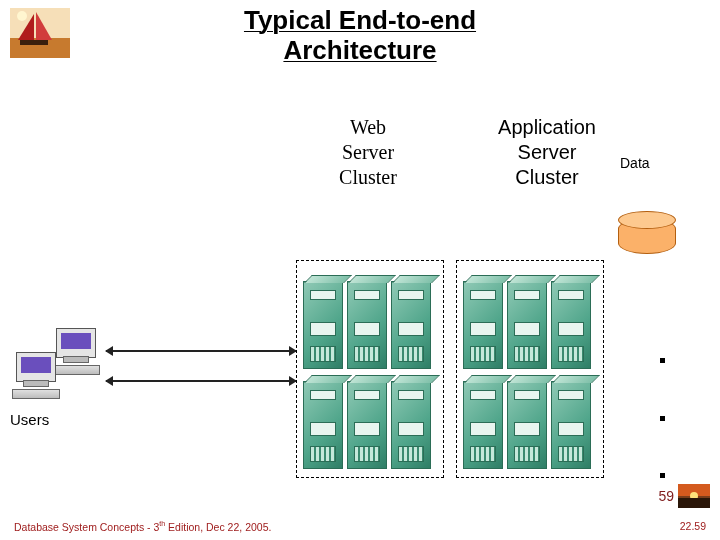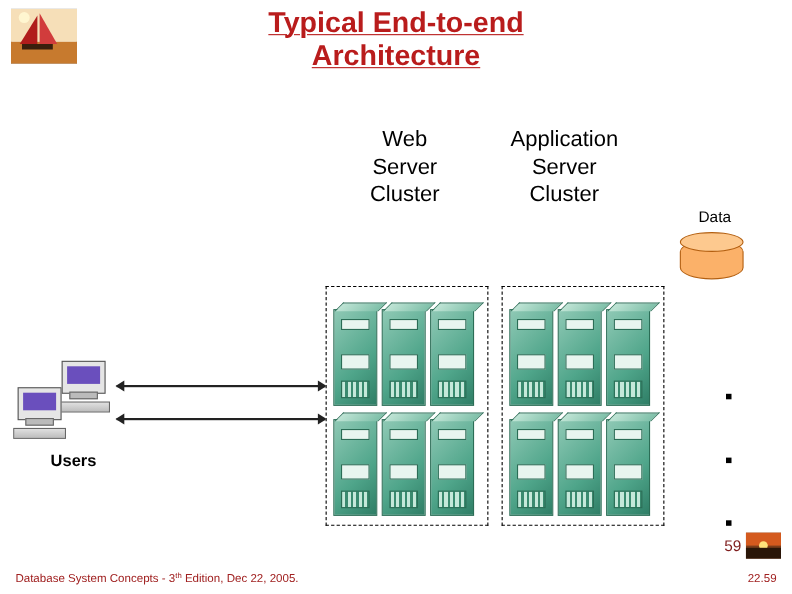--- a/index.html
+++ b/index.html
@@ -20,47 +20,46 @@
   }
   .title {
     position: absolute;
     top: 6px;
     left: 170px;
     width: 380px;
     text-align: center;
     font-family: "Trebuchet MS", Arial, sans-serif;
     font-size: 26px;
     font-weight: bold;
-    color: #b91c1c;
+    color: #000000;
     line-height: 1.15;
     text-decoration: underline;
     text-decoration-thickness: 1px;
     text-underline-offset: 2px;
   }
   .col-label {
     position: absolute;
     text-align: center;
     font-family: "Trebuchet MS", Arial, sans-serif;
     font-size: 20px;
     font-weight: 500;
     color: #000;
     line-height: 1.25;
   }
-  .label-web { top: 115px; left: 306px; width: 124px; }
-  .label-app { top: 115px; left: 438px; width: 150px; text-align: center; }
-  .label-data { top: 155px; left: 635px; font-size: 14px; margin-top: 34px; }
+  .label-web { top: 115px; left: 306px; width: 124px; font-family: Liberation Serif, serif; }
+  .label-app { top: 115px; left: 472px; width: 150px; text-align: center; }
+  .label-data { top: 155px; left: 620px; font-size: 14px; }
   .users-label {
     position: absolute;
     top: 411px;
     left: 10px;
     font-family: "Trebuchet MS", Arial, sans-serif;
     font-size: 15px;
-    font-weight: 700;
+    font-weight: 400;
     color: #000;
-    margin-left: 36px;
   }
   .cluster-box {
     position: absolute;
     border: 1.5px dashed #000;
     background: #fff;
   }
   .cluster-web { top: 260px; left: 296px; width: 148px; height: 218px; }
   .cluster-app { top: 260px; left: 456px; width: 148px; height: 218px; }
   .server-row {
     position: absolute;

